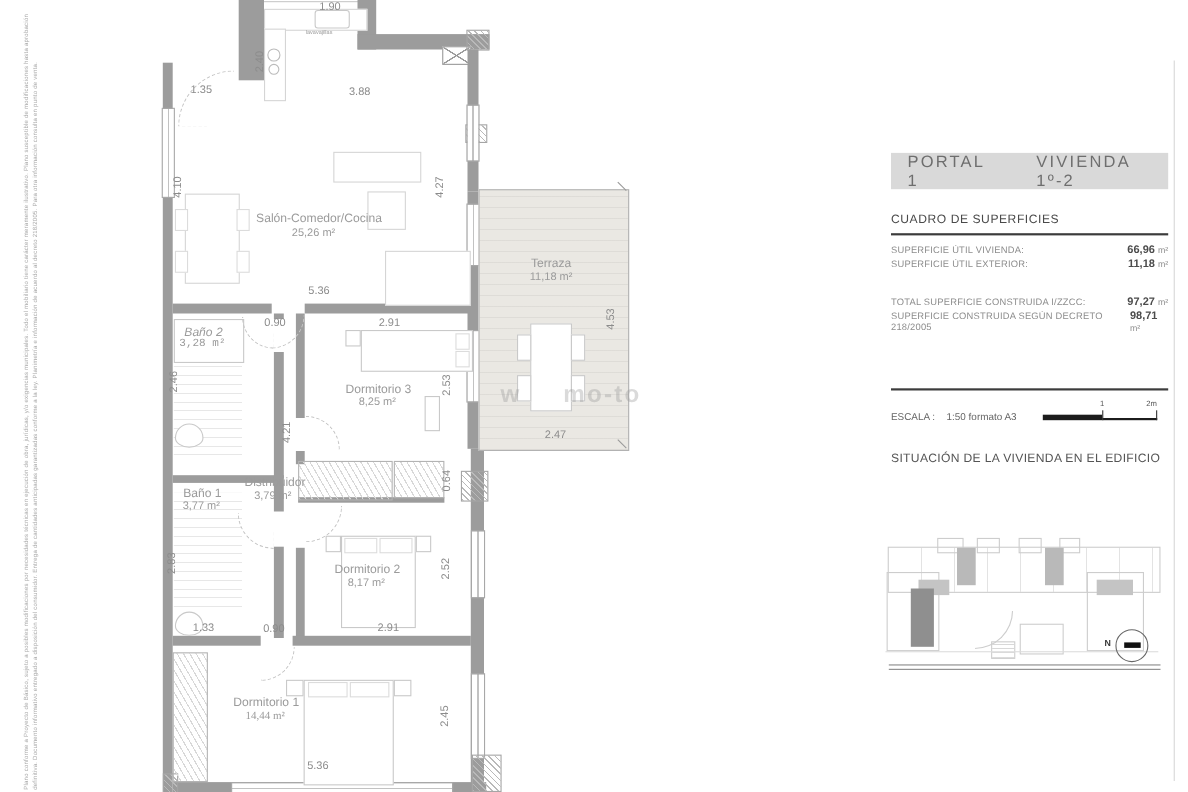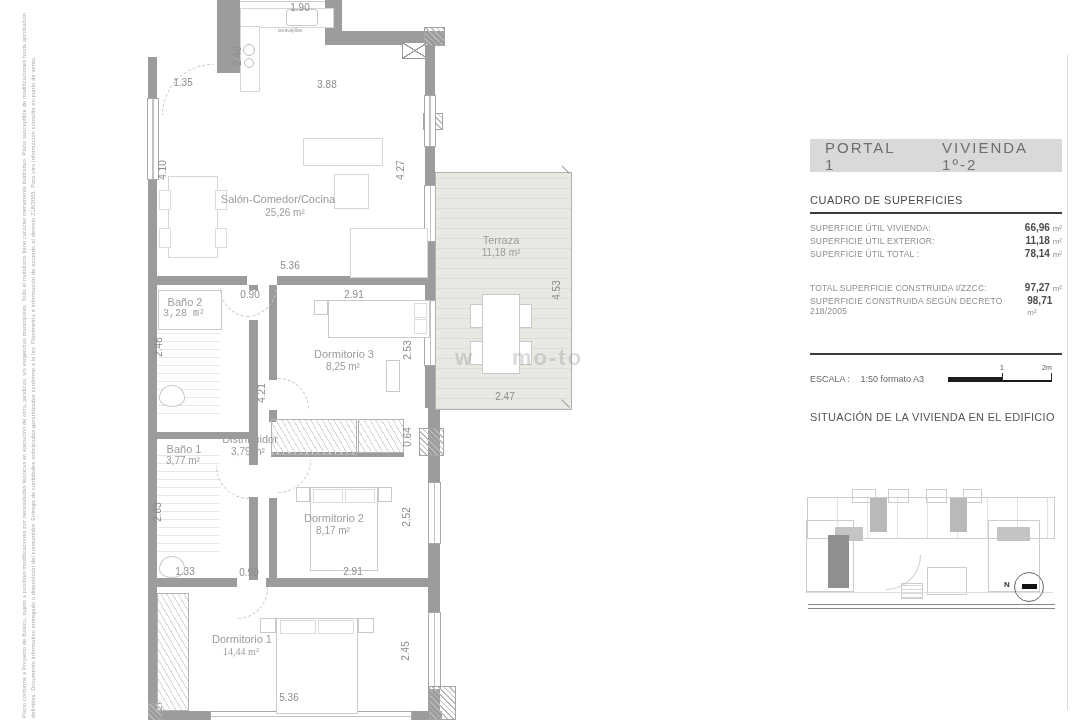--- a/index.html
+++ b/index.html
@@ -161,25 +161,25 @@
   <div class="furn" style="left:358px;top:618px;width:14px;height:13px;"></div>
 
   <div class="arc tl" style="left:162px;top:64px;width:50px;height:50px;"></div>
   <div class="arc br" style="left:246px;top:286px;width:30px;height:30px;"></div>
   <div class="arc bl" style="left:220px;top:288px;width:28px;height:28px;"></div>
   <div class="arc tr" style="left:278px;top:378px;width:30px;height:30px;"></div>
   <div class="arc br" style="left:278px;top:460px;width:32px;height:32px;"></div>
   <div class="arc bl" style="left:216px;top:466px;width:32px;height:32px;"></div>
   <div class="arc br" style="left:237px;top:588px;width:30px;height:30px;"></div>
 
-  <span class="rname" style="left:278px;top:199px;">Salón-Comedor/Cocina</span>
+  <span class="rname" style="left:290px;top:199px;">Salón-Comedor/Cocina</span>
   <span class="rarea" style="left:285px;top:212px;">25,26 m²</span>
   <span class="rname" style="left:501px;top:240px;">Terraza</span>
   <span class="rarea" style="left:501px;top:252px;">11,18 m²</span>
-  <span class="rname" style="left:185px;top:302px;">Baño 2</span>
+  <span class="rname" style="left:185px;top:302px;font-style:italic;">Baño 2</span>
   <span class="rarea" style="left:184px;top:313px;font-family:Liberation Mono, monospace;">3,28 m²</span>
   <span class="rname" style="left:344px;top:354px;">Dormitorio 3</span>
   <span class="rarea" style="left:343px;top:366px;">8,25 m²</span>
   <span class="rname" style="left:250px;top:439px;">Distribuidor</span>
   <span class="rarea" style="left:248px;top:451px;">3,79 m²</span>
   <span class="rname" style="left:184px;top:449px;">Baño 1</span>
   <span class="rarea" style="left:183px;top:460px;">3,77 m²</span>
   <span class="rname" style="left:334px;top:518px;">Dormitorio 2</span>
   <span class="rarea" style="left:333px;top:530px;">8,17 m²</span>
   <span class="rname" style="left:242px;top:639px;">Dormitorio 1</span>
@@ -219,24 +219,20 @@
 
   <div class="abs" style="left:810px;top:222px;width:252px;">
     <div class="trow">
       <span class="lbl">SUPERFICIE ÚTIL VIVIENDA:</span>
       <span class="val"><span>66,96</span> <span class="unit">m²</span></span>
     </div>
     <div class="trow">
       <span class="lbl">SUPERFICIE ÚTIL EXTERIOR:</span>
       <span class="val"><span>11,18</span> <span class="unit">m²</span></span>
     </div>
-    <div class="trow">
-      <span class="lbl">SUPERFICIE ÚTIL TOTAL :</span>
-      <span class="val"><span>78,14</span> <span class="unit">m²</span></span>
-    </div>
     <div class="trow" style="margin-top:21px;">
       <span class="lbl">TOTAL SUPERFICIE CONSTRUIDA I/ZZCC:</span>
       <span class="val"><span>97,27</span> <span class="unit">m²</span></span>
     </div>
     <div class="trow">
       <span class="lbl">SUPERFICIE CONSTRUIDA SEGÚN DECRETO 218/2005</span>
       <span class="val"><span>98,71</span> <span class="unit">m²</span></span>
     </div>
   </div>
 

